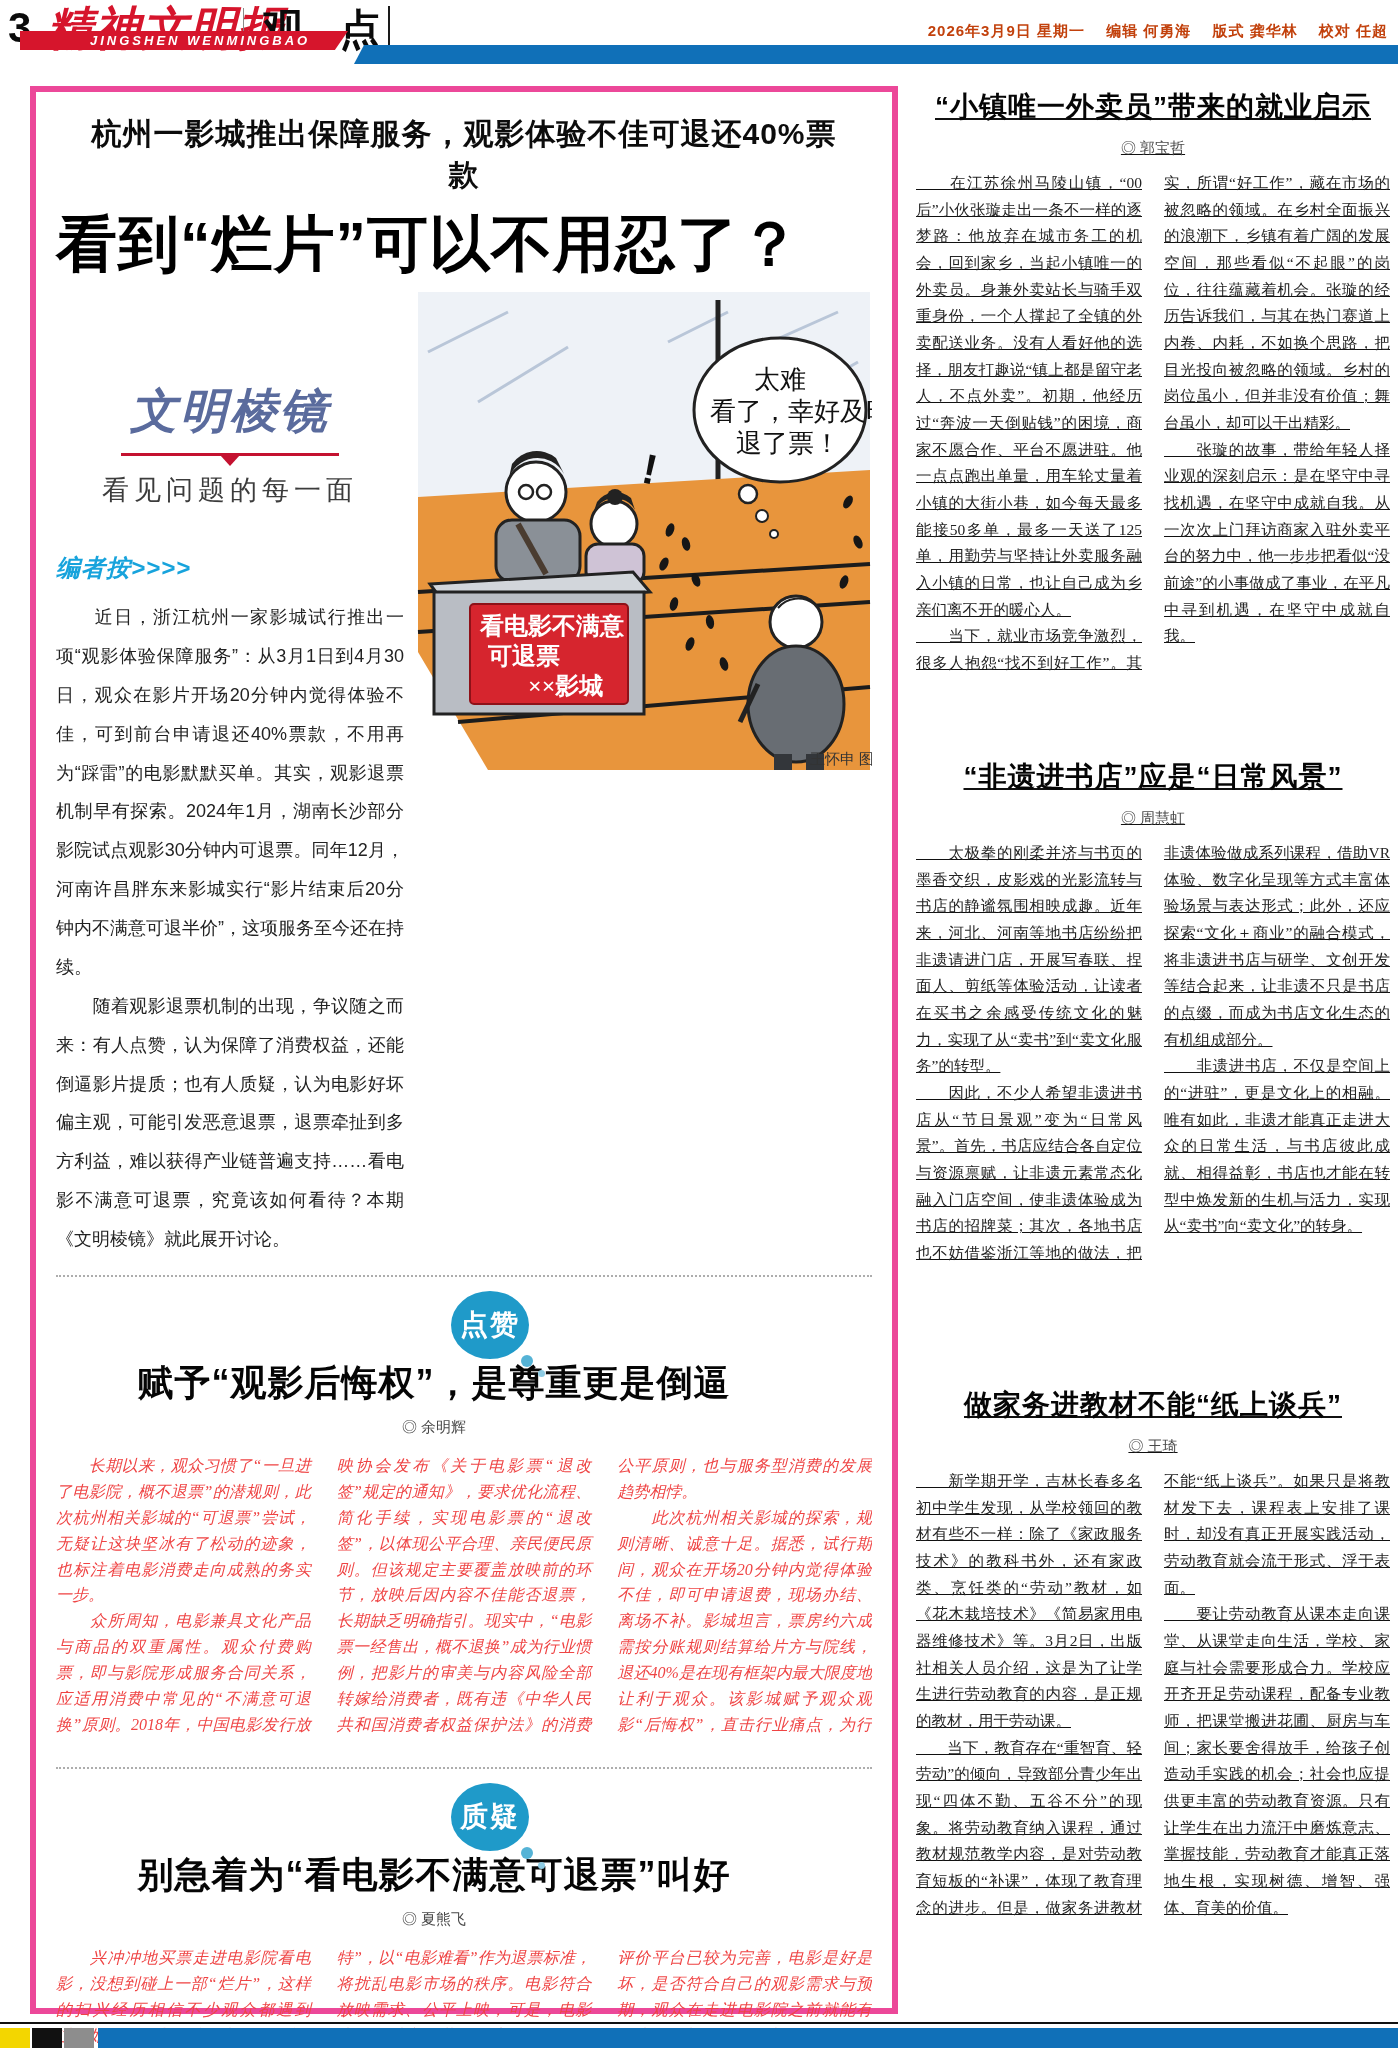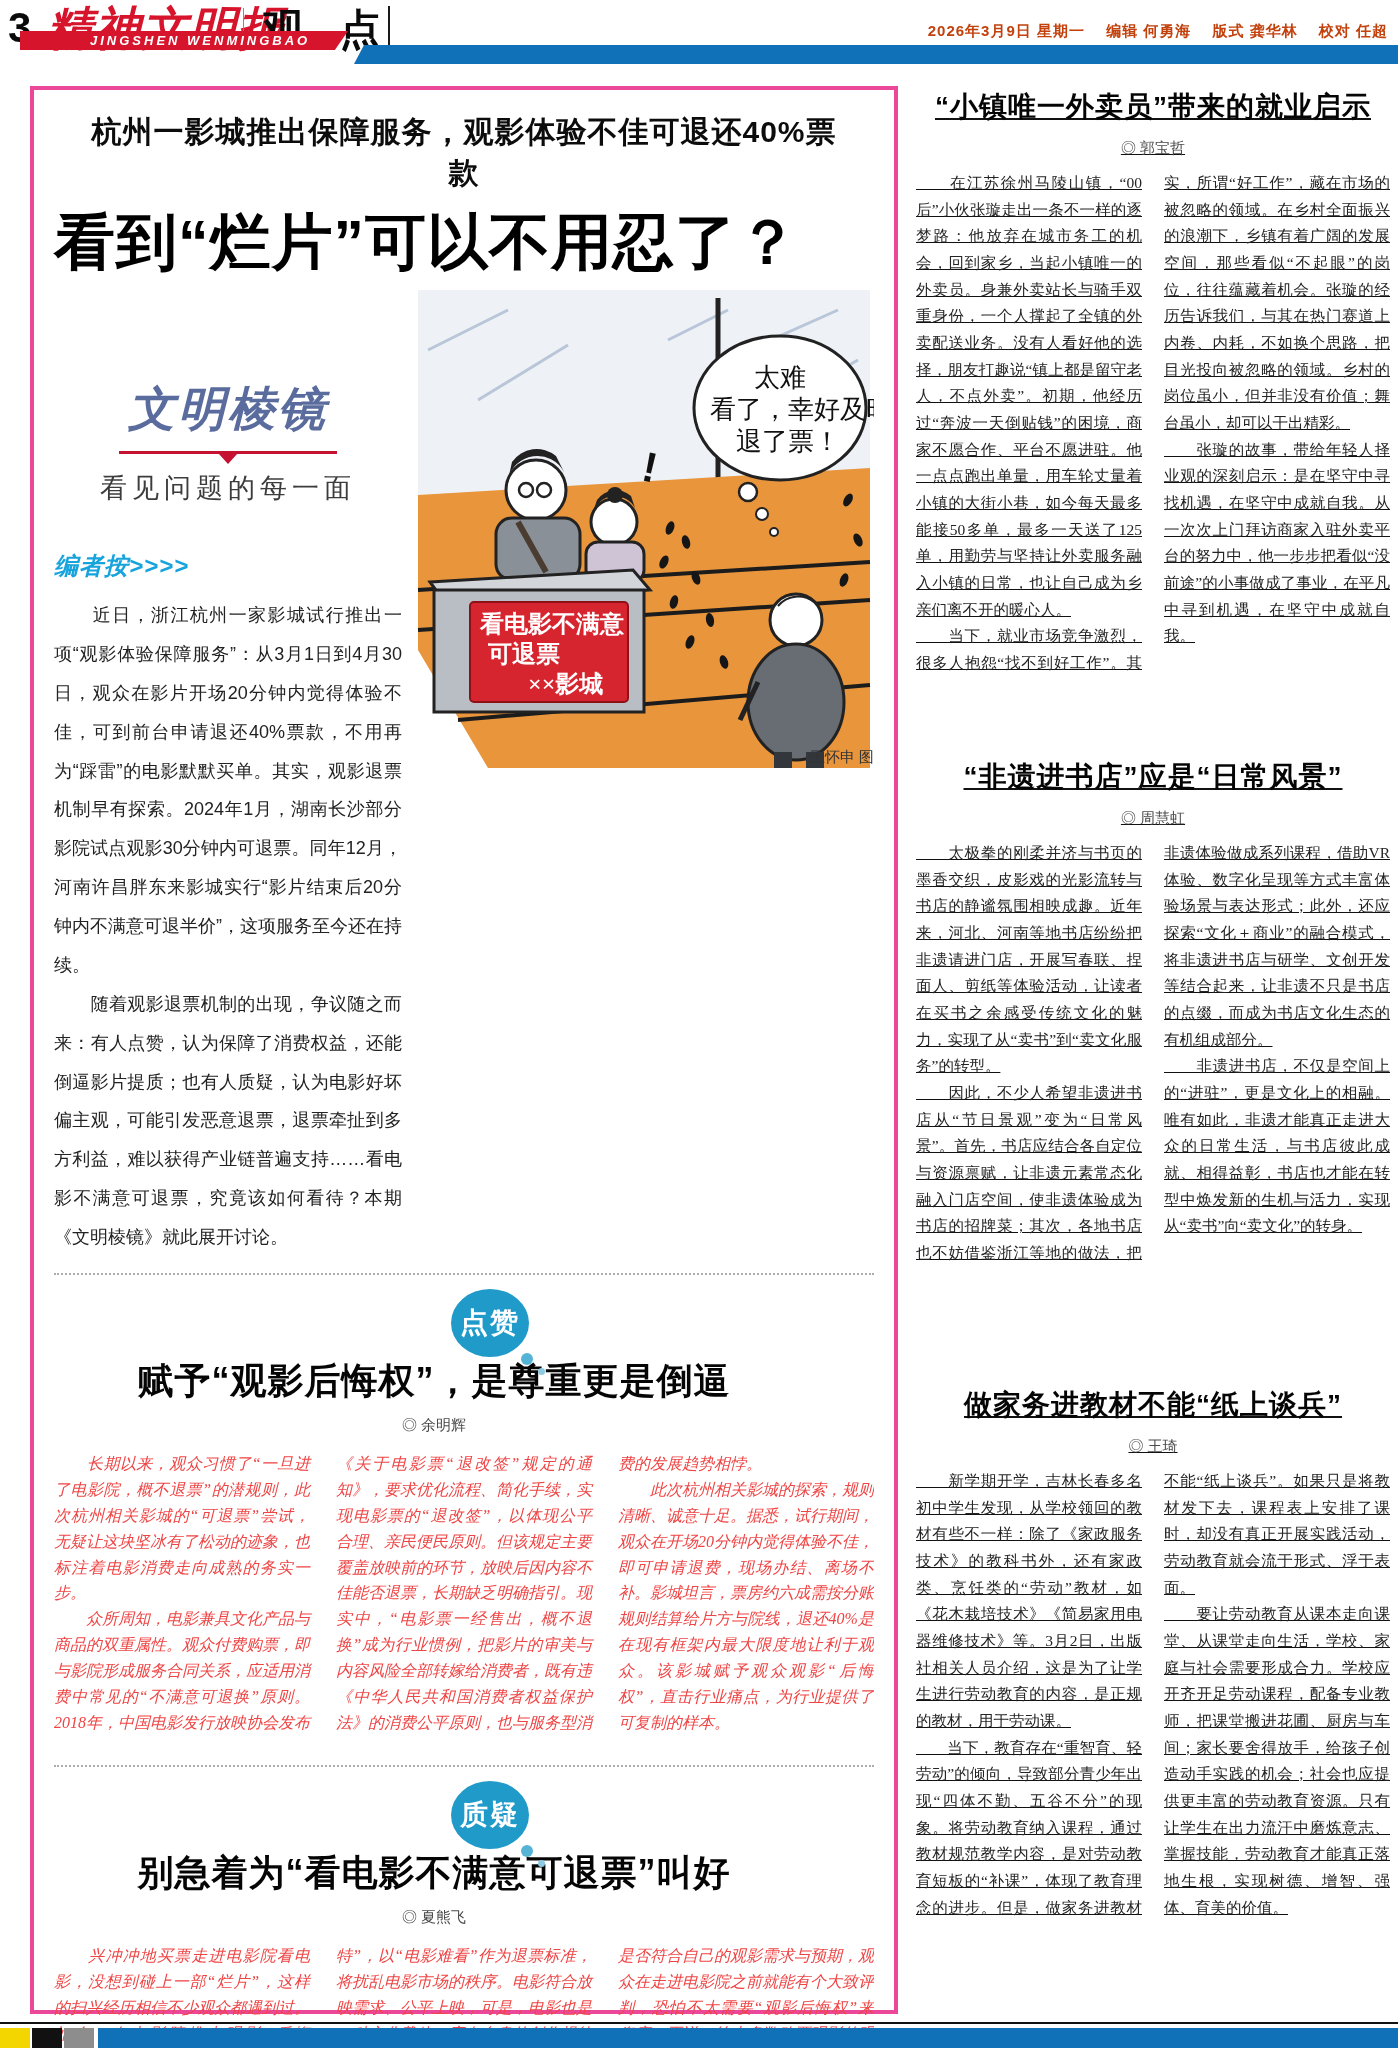--- a/index.html
+++ b/index.html
@@ -17,21 +17,21 @@
   .brand-pinyin{color:#fff;font-style:italic;font-weight:700;font-size:13px;letter-spacing:3px;padding-left:70px;white-space:nowrap;}
   .mast-div1{position:absolute;left:243px;top:8px;width:1px;height:34px;background:#8a8a8a;}
   .section-name{position:absolute;left:262px;top:2px;font-size:42px;font-weight:900;letter-spacing:12px;color:#0a0a0a;white-space:nowrap;}
   .mast-div2{position:absolute;left:388px;top:6px;width:2px;height:44px;background:#1a1a1a;}
   .blue-banner{position:absolute;left:354px;top:45px;right:0;height:19px;background:#1070b8;
     clip-path:polygon(10px 0,100% 0,100% 100%,0 100%);}
   .dateline{position:absolute;right:10px;top:22px;font-size:15px;font-weight:700;color:#c2410c;letter-spacing:1px;white-space:nowrap;}
   .dateline span{margin-left:16px;}
   
   .main-box{position:absolute;left:30px;top:86px;width:868px;height:1928px;box-sizing:border-box;
-    border:4px solid #ec4899;padding:14px 20px 10px 20px;background:#fff;}
+    border:6px solid #ec4899;padding:14px 20px 10px 20px;background:#fff;}
   .kicker{text-align:center;font-size:30px;font-weight:700;letter-spacing:1px;margin:8px auto 4px;width:94%;color:#0c0c0c;}
   .main-headline{font-size:61px;font-weight:900;letter-spacing:1px;text-align:center;width:90%;margin:8px 0 2px;color:#000;white-space:nowrap;}
   .top-row{display:flex;margin-top:6px;}
   .lens-col{width:348px;flex:none;}
   .lens-logo{margin-top:88px;text-align:center;font-size:47px;font-weight:900;font-style:italic;
     color:#5a6b9d;letter-spacing:3px;font-family:"Liberation Sans",sans-serif;}
   .lens-rule{position:relative;width:218px;margin:10px auto 0;border-top:3px solid #c41230;}
   .lens-rule .tri{position:absolute;left:50%;top:-1px;transform:translateX(-50%);
     width:0;height:0;border-left:10px solid transparent;border-right:10px solid transparent;border-top:11px solid #c41230;}
   .lens-slogan{margin-top:16px;text-align:center;font-family:"Liberation Serif",serif;

